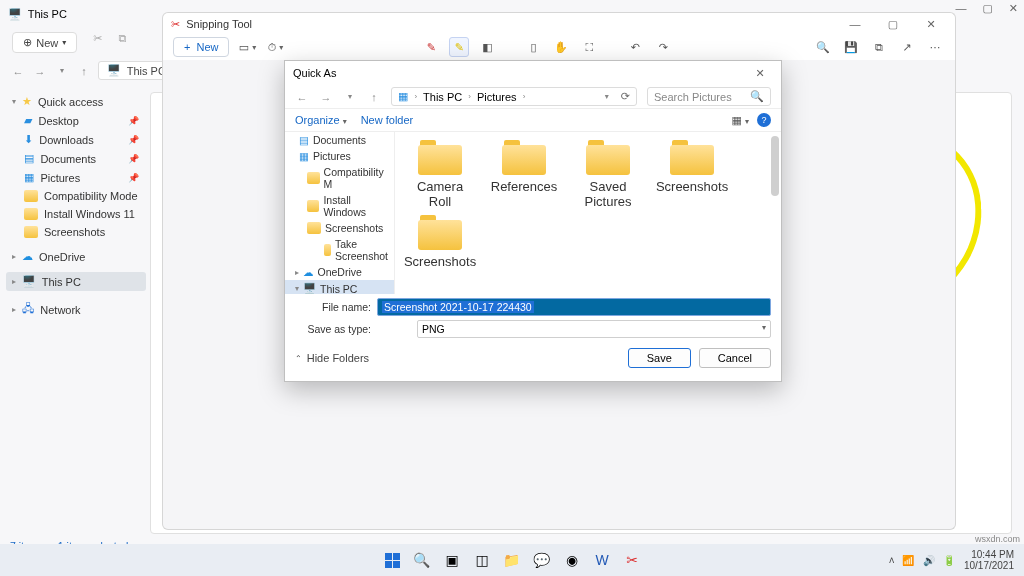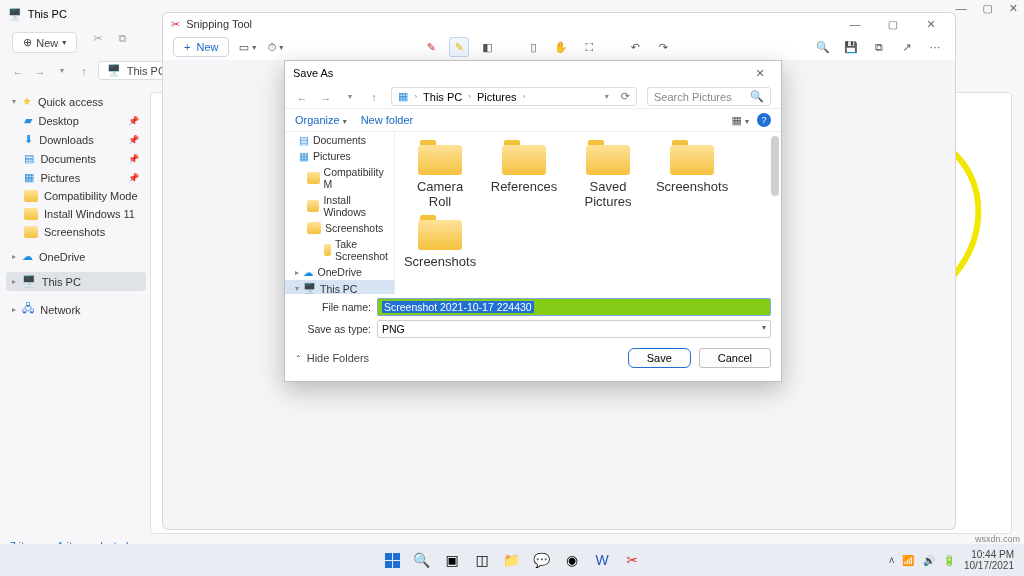--- a/index.html
+++ b/index.html
@@ -63,28 +63,28 @@
   .sa-tree .ti.sel { background:#d6e3f3;}
   .sa-files { flex:1; display:flex; flex-wrap:wrap; align-content:flex-start; gap:6px 14px; padding:8px 10px; position:relative;}
   .sa-folder { width:70px; display:flex; flex-direction:column; align-items:center; gap:3px; font-size:13px; text-align:center; color:#333;}
   .sf-ico { width:44px; height:36px; position:relative;}
   .sf-ico::before { content:""; position:absolute; left:2px; top:0; width:16px; height:6px; background:#f5c23e; border-radius:2px 2px 0 0;}
   .sf-ico::after { content:""; position:absolute; left:0; top:5px; width:44px; height:30px; background:linear-gradient(#ffe29a,#f5c23e); border-radius:3px;}
   .sa-scroll { position:absolute; right:2px; top:4px; width:8px; height:60px; background:#cfcfcf; border-radius:4px;}
   .sa-fields { padding:4px 10px; display:grid; grid-template-columns:76px 1fr; gap:4px 6px; align-items:center;}
   .sa-fields label { text-align:right; font-size:10.5px; color:#333;}
   .sa-fields .inp { border:1px solid #7da7e0; border-radius:2px; padding:2px 4px; font-size:10.5px;}
-  .sa-fields .inp.sel { background:#84cc16;}
+  .sa-fields .inp.sel { background:#0369a1;}
   .sa-fields .inp .selhl { background:#1f6fd6; color:#fff; padding:0 2px;}
-  .sa-fields .drop { border:1px solid #cfcfcf; border-radius:2px; padding:2px 4px; font-size:10.5px; display:flex; justify-content:space-between;}
+  .sa-fields .drop { border:1px solid #cfcfcf; border-radius:2px; padding:2px 4px; font-size:10.5px; display:flex; justify-content:space-between;margin-left:40px;}
   .sa-footer { display:flex; align-items:center; padding:6px 10px; gap:8px;}
   .sa-footer .hidef { color:#444; display:flex; gap:5px; align-items:center;}
   .sa-footer .sp { flex:1;}
   .sa-footer .btn { border:1px solid #bfbfbf; border-radius:3px; padding:3px 18px; background:#fdfdfd;}
-  .sa-footer .btn.primary { border-color:#1f6fd6;border-radius:6px;}
+  .sa-footer .btn.primary { border-color:#1f6fd6;}
   
   .taskbar { position:absolute; left:0; bottom:0; width:1024px; height:32px; background:#e9edf3; display:flex; align-items:center; z-index:100;}
   .taskbar .center { position:absolute; left:50%; transform:translateX(-50%); display:flex; gap:10px; align-items:center;}
   .taskbar .ticon { width:20px; height:20px; display:flex; align-items:center; justify-content:center; font-size:14px;}
   .taskbar .tray { margin-left:auto; display:flex; gap:8px; align-items:center; padding:0 10px; color:#444; font-size:10px;}
   .winlogo { display:grid; grid-template-columns:7px 7px; grid-template-rows:7px 7px; gap:1px;}
   .winlogo i { background:#1f6fd6;}
   .wm { position:absolute; right:4px; bottom:32px; font-size:9px; color:#888;}
   .topctrl { position:absolute; right:6px; top:2px; display:flex; gap:16px; color:#666;}
   .carrot::after{content:"▾"; font-size:8px; margin-left:3px; color:#666;}
@@ -253,21 +253,21 @@
     <span class="tbtn">💾</span>
     <span class="tbtn">⧉</span>
     <span class="tbtn">↗</span>
     <span class="tbtn">⋯</span>
   </div>
 </div>
 <div class="snip-body"></div>
 
 <div class="saveas">
   <div class="sa-title">
-    <span>Save As</span>
+    <span>Quick As</span>
     <span class="sp"></span>
     <span class="x">✕</span>
   </div>
   <div class="sa-nav">
     <span class="navbtn">←</span>
     <span class="navbtn">→</span>
     <span class="navbtn" style="font-size:8px">▾</span>
     <span class="navbtn">↑</span>
     <div class="crumbbox">
       <span style="color:#2a8fe0">▦</span>

